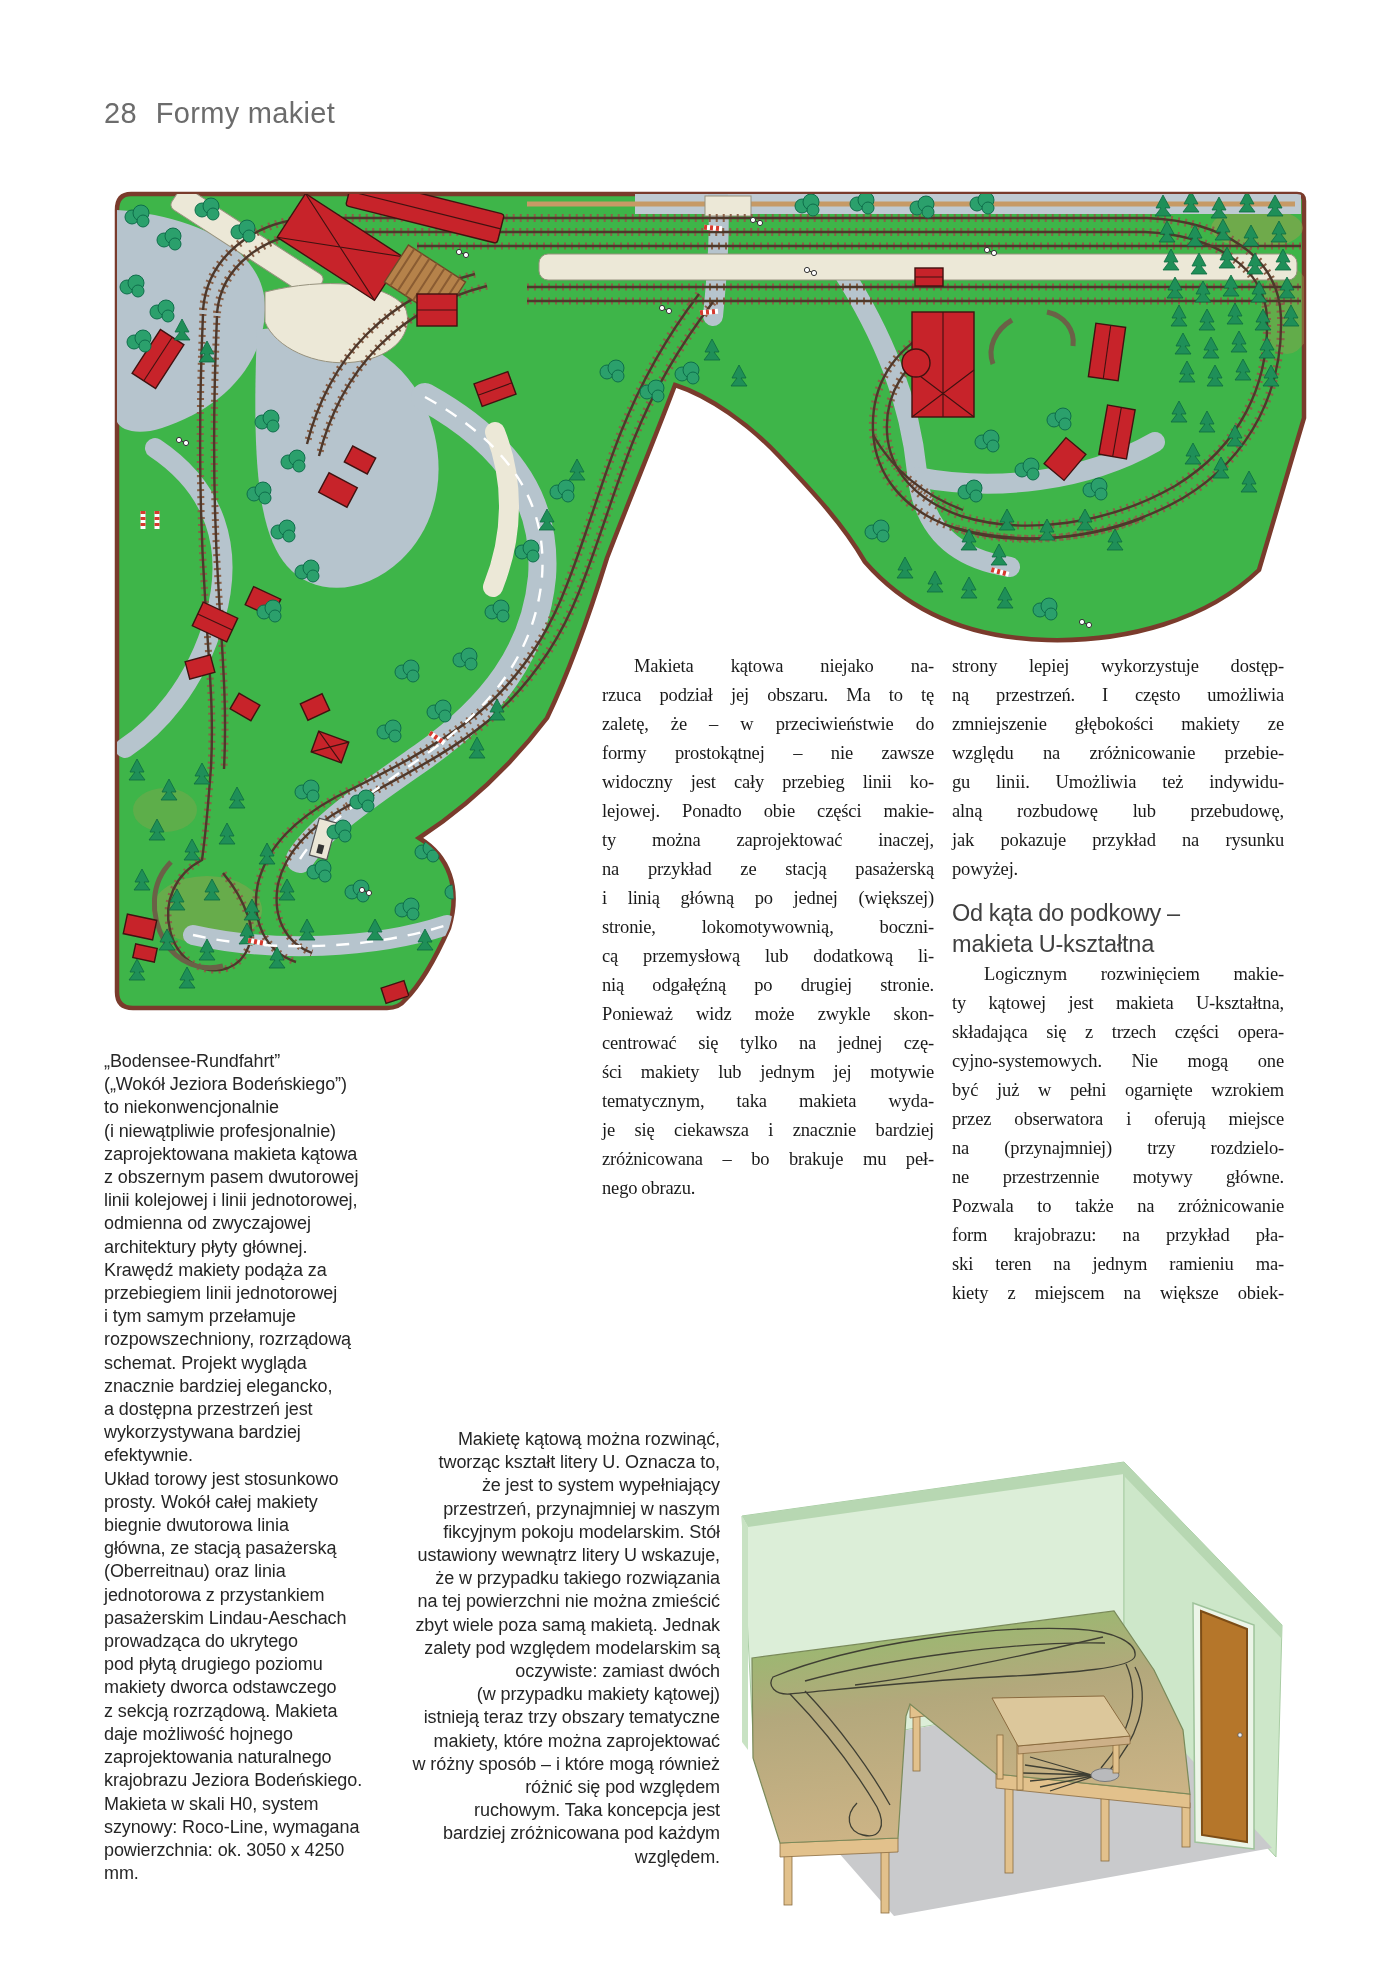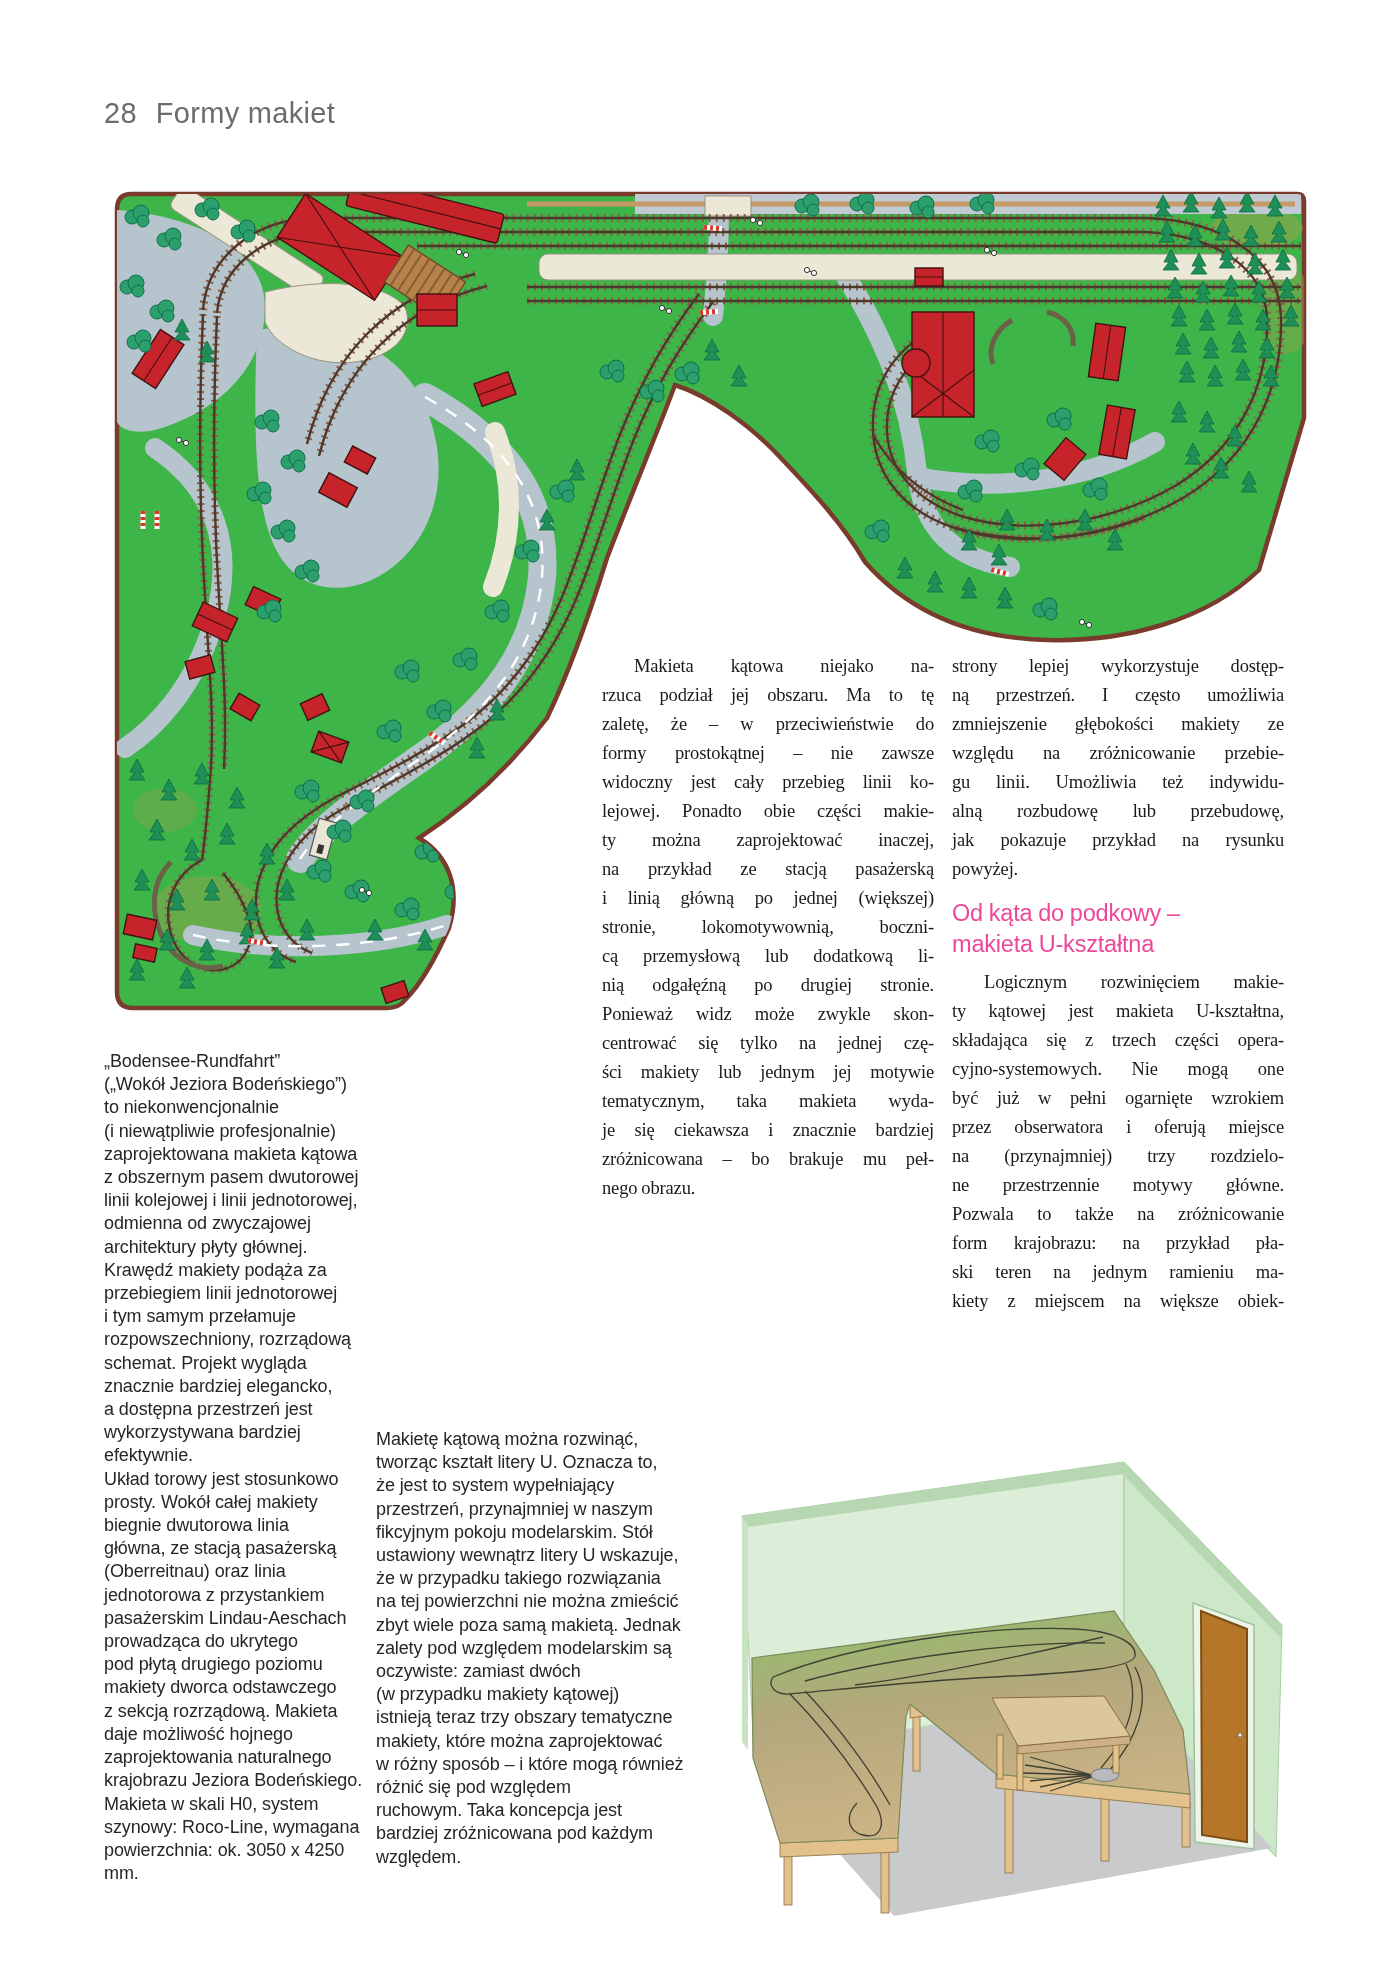--- a/index.html
+++ b/index.html
@@ -9,30 +9,30 @@
   .page-header{position:absolute;left:104px;top:90px;font-size:29px;color:#6c6c6c;
                letter-spacing:.3px;margin-top:7px;}
   .page-header .pgnum{margin-right:19px;}
 
   .figure-abs{position:absolute;}
 
   
   .caption{position:absolute;font-size:18px;line-height:23.2px;color:#262626;
            letter-spacing:-.1px;}
   .caption .tline{text-align:left;}
-  .caption-right .tline{}
+  .caption-right .tline{text-align:right;}
 
   .serif-col{position:absolute;font-family:"Liberation Serif",serif;font-size:18.5px;
              line-height:29px;color:#191919;letter-spacing:-.15px;word-spacing:-.5px;}
   .serif-col .tline{text-align:justify;text-align-last:justify;white-space:nowrap;}
   .serif-col .tline.indent{padding-left:32px;}
   .serif-col .tline.last-left{text-align-last:left;}
 
-  .red-heading{color:#ec4899;font-family:"Liberation Sans",sans-serif;font-size:23.5px;
-               line-height:31px;letter-spacing:-.2px;margin:14px 0 8px 0;}
+  .red-heading{color:#404040;font-family:"Liberation Sans",sans-serif;font-size:23.5px;
+               line-height:31px;letter-spacing:-.2px;margin:14px 0 0 0;}
   .red-heading .tline{text-align:left;text-align-last:left;white-space:nowrap;}
 
   
   .tie{fill:none;stroke:#8a6148;stroke-width:8;stroke-dasharray:2 5;}
   .tie2{fill:none;stroke:#8a6148;stroke-width:7;stroke-dasharray:2 5;}
   .rail{fill:none;stroke:#4e382b;stroke-width:2.4;}
   .road{fill:none;stroke:#b6c4cd;stroke-width:28;stroke-linecap:round;}
   .roadn{fill:none;stroke:#b6c4cd;stroke-width:20;stroke-linecap:round;}
   .dash{fill:none;stroke:#ffffff;stroke-width:2.4;stroke-dasharray:13 11;}
   .bldg{fill:#c7232a;stroke:#401210;stroke-width:1.4;}

